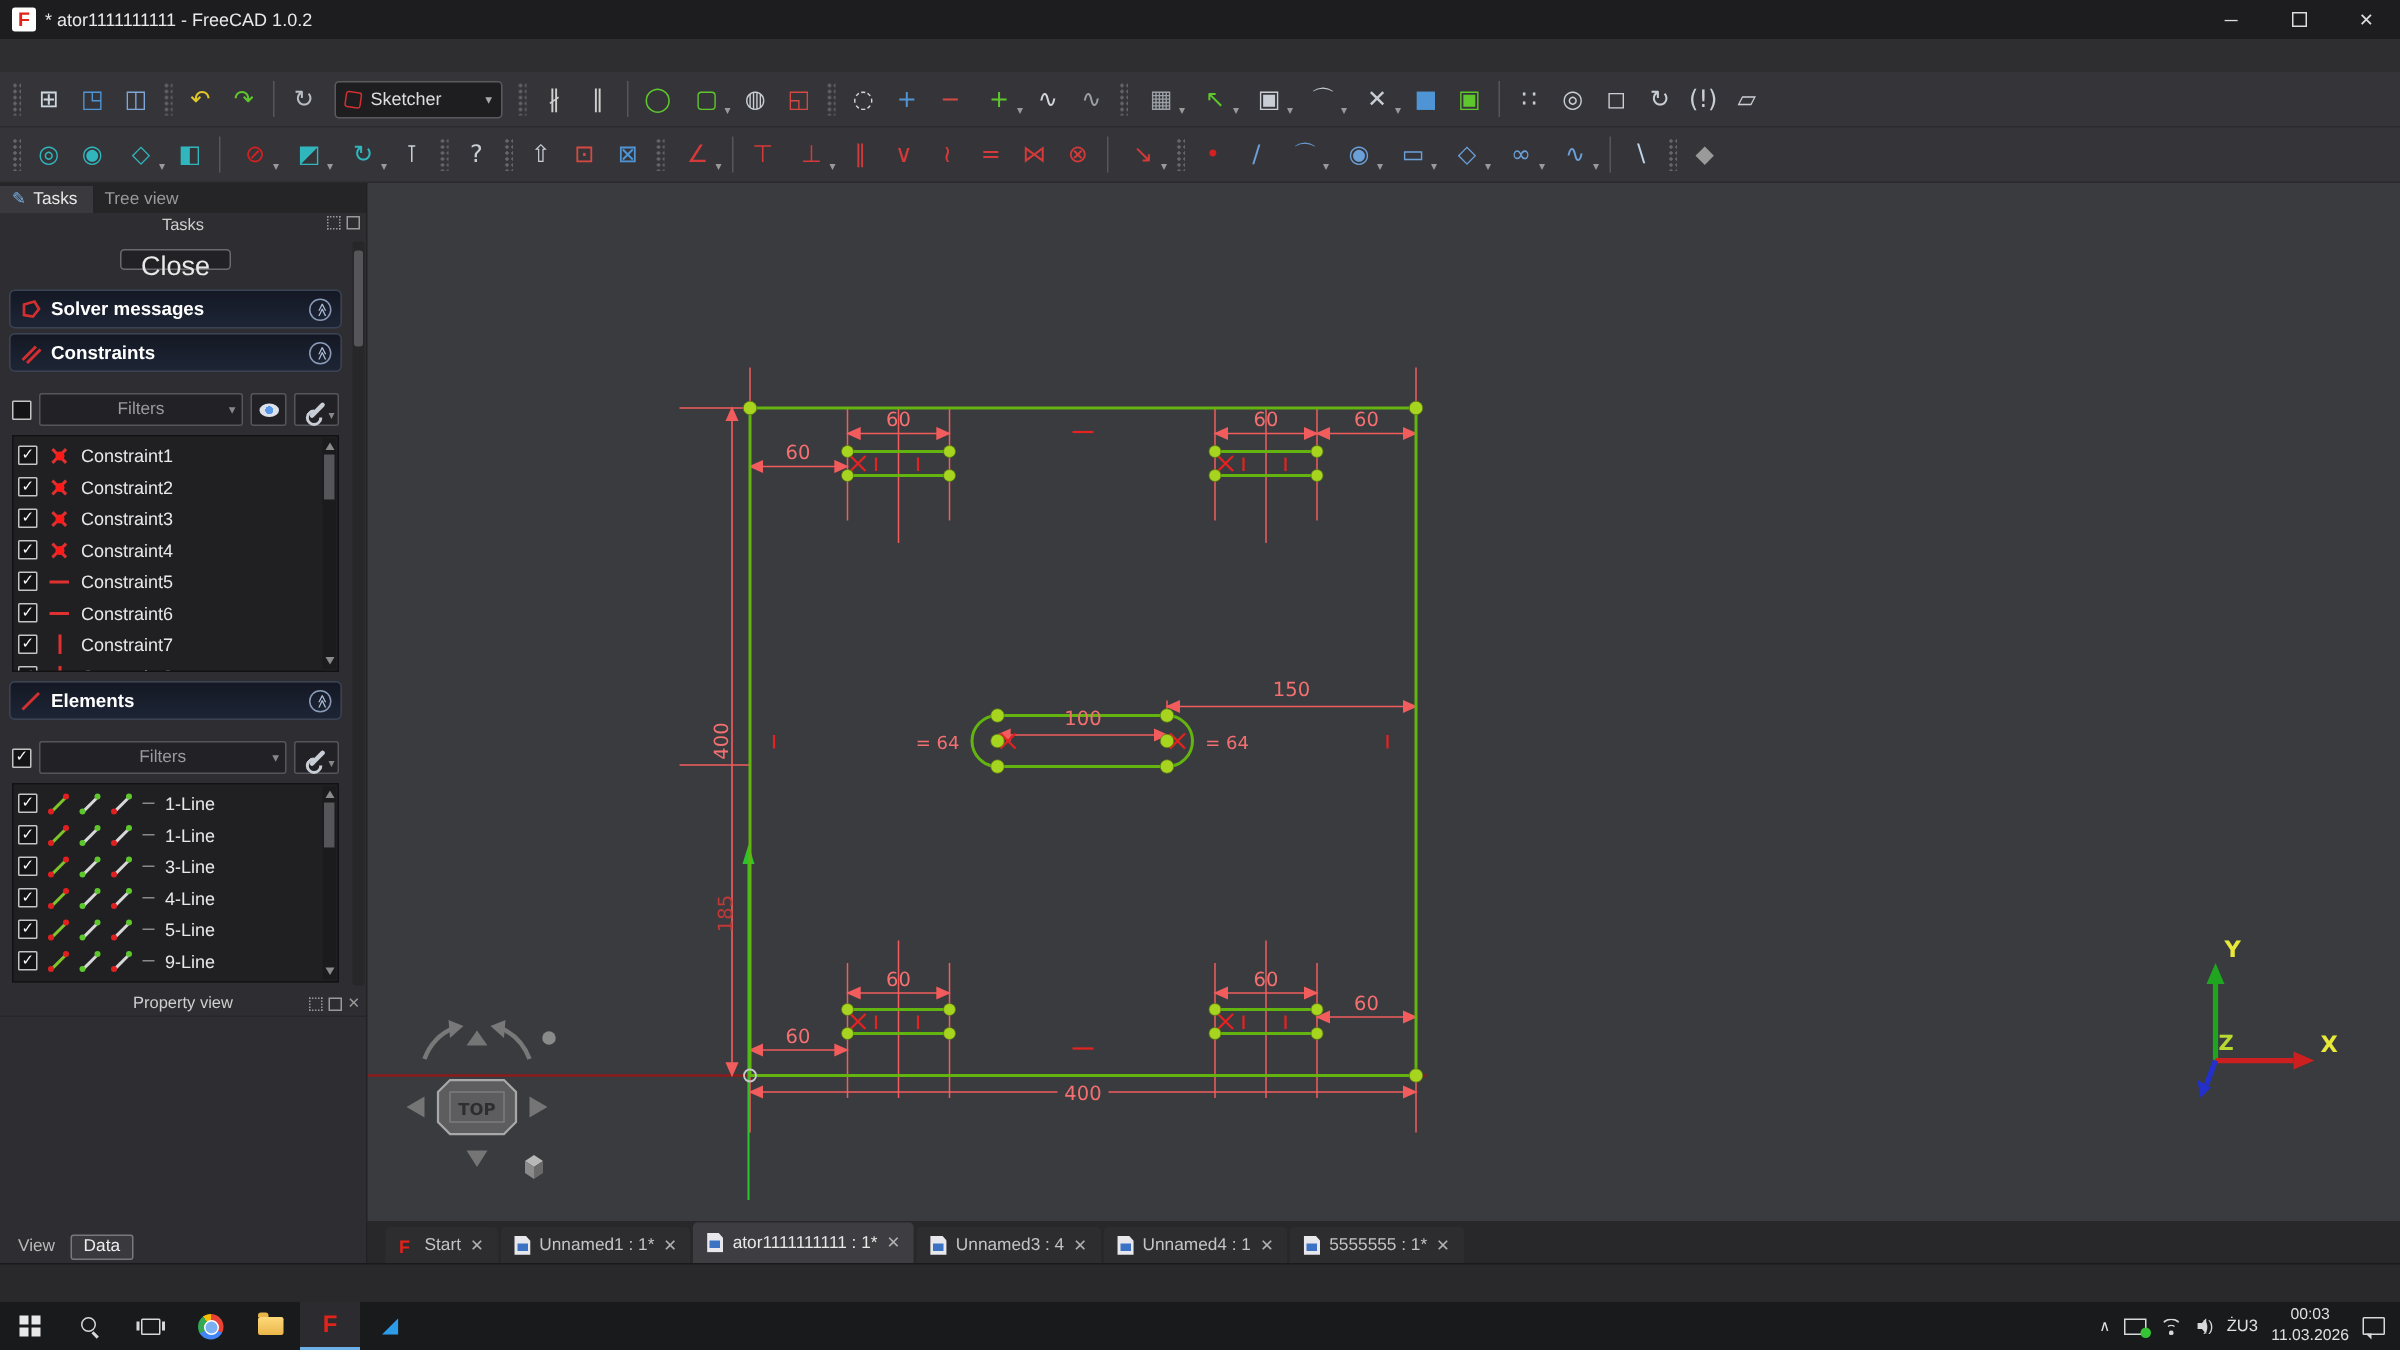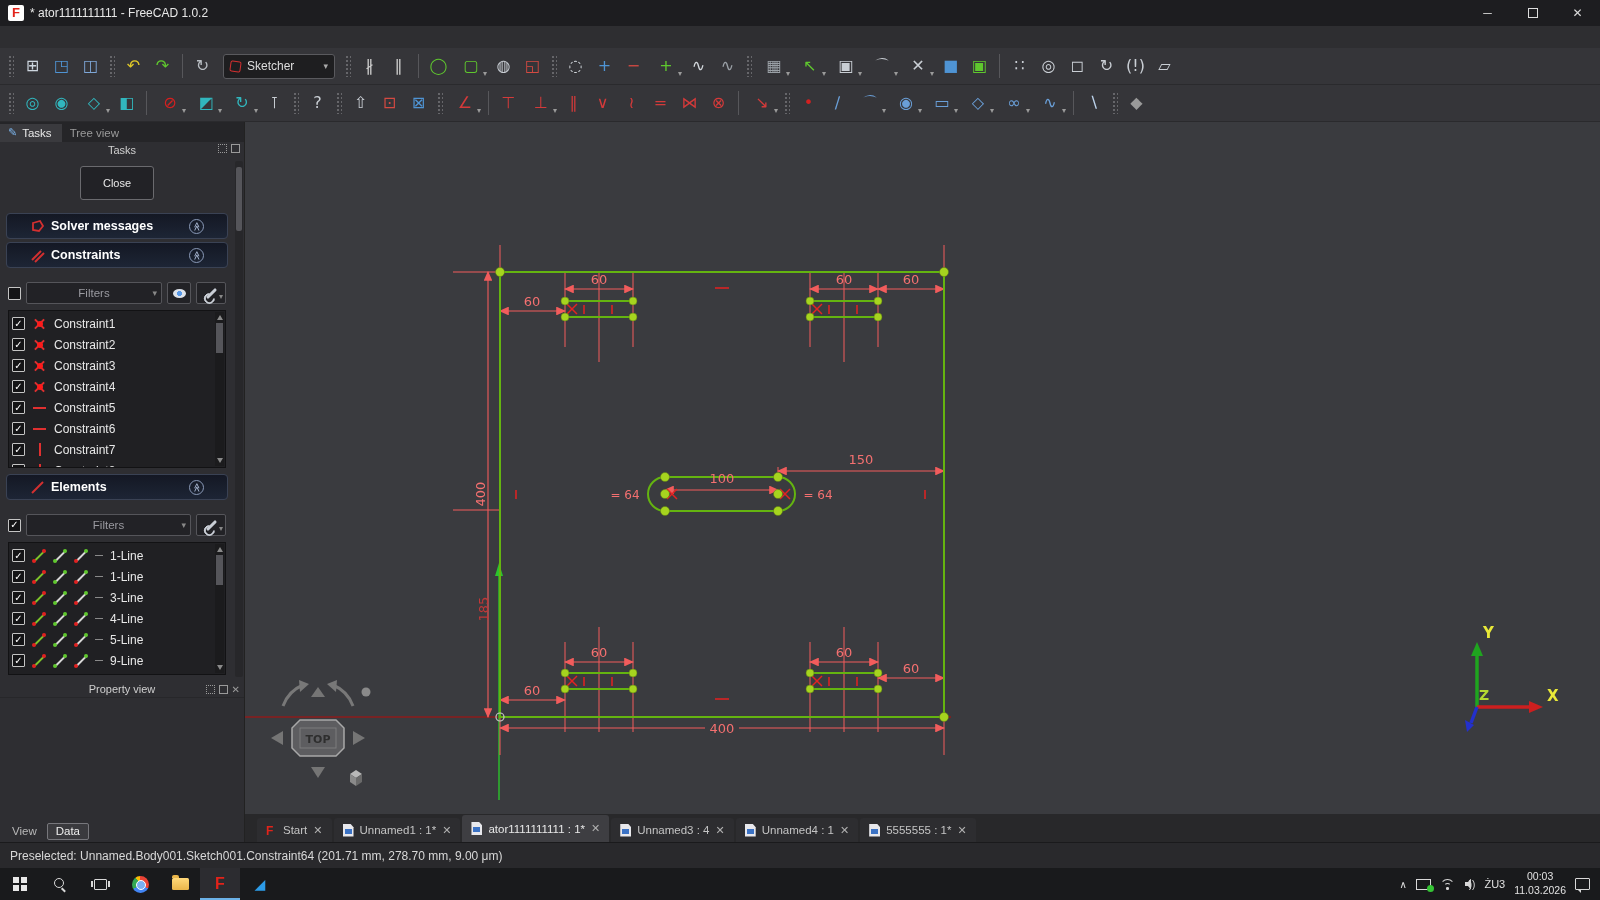--- a/index.html
+++ b/index.html
@@ -47,25 +47,25 @@
   .ptab .pencil { color:#7bb2e8; font-size:11px; font-family:"DejaVu Sans",sans-serif; }
   .dock-title { height:15px; display:flex; align-items:center; font-size:11px; color:#cfcfcf; position:relative; justify-content:center; background:#2e2e32; }
   .dock-btns { position:absolute; right:4px; top:2px; display:flex; gap:4px; }
   .dock-sq { width:9px; height:9px; border:1px solid #9a9a9a; }
   .dock-sq.f { border-style:dotted; }
 
   .task-scroll { flex:none; position:relative; padding-right:10px; }
   .panel-vscroll { position:absolute; right:1px; top:4px; bottom:4px; width:8px; background:#27272a; border-radius:2px; }
   .panel-vscroll .thumb { position:absolute; top:6px; left:1px; width:6px; height:64px; background:#55555a; border-radius:2px; }
 
-  .close-btn { display:block; margin:9px auto 13px auto; width:74px; height:34px; background:#222226; color:#e8e8e8;
-    border:1px solid #6a6a6e; border-radius:3px; font-size:11px; font-family:inherit; }
+  .close-btn { display:block; margin:9px auto 13px auto; width:74px; height:14px; background:#222226; color:#e8e8e8;
+    border:1px solid #6a6a6e; border-radius:3px; font-size:18px; font-family:inherit; }
 
   .section-header { height:26px; margin:3px 6px; background:linear-gradient(180deg,#141824,#1d2535);
-    border:1px solid #3a4254; border-radius:4px; display:flex; align-items:center; padding:0 23px; gap:6px; }
+    border:1px solid #3a4254; border-radius:4px; display:flex; align-items:center; padding:0 6px; gap:6px; }
   .section-header .s-title { font-weight:bold; font-size:12.5px; color:#fff; }
   .chev-circle { margin-left:auto; width:15px; height:15px; border:1.5px solid #8a9ab8; border-radius:50%;
     color:#aebdd8; display:flex; align-items:center; justify-content:center; }
   .chev-circle i { font-style:normal; display:block; transform:rotate(90deg); font-size:9px; line-height:1; font-family:"DejaVu Sans",sans-serif; }
 
   .filters-row { display:flex; align-items:center; margin:12px 8px 4px 8px; gap:5px; height:26px; }
   .cbx { width:13px; height:13px; border:1.5px solid #c4c4c4; background:#141416; border-radius:1px; flex:none;
     display:flex; align-items:center; justify-content:center; }
   .cbx .ck { color:#fff; font-size:10px; line-height:1; font-family:"DejaVu Sans",sans-serif; display:none; }
   .cbx.checked .ck { display:block; }
@@ -990,21 +990,20 @@
           <div class="mdi-tab ic-doc">
             <span class="tab-ic"></span>
             <span class="tab-lbl">5555555 : 1*</span>
             <span class="tab-x">✕</span>
           </div>
         </div>
     </div>
   </div>
 
   <div class="statusbar">
-    <span class="status-msg">Preselected: Unnamed.Body001.Sketch001.Constraint64 (201.71 mm, 278.70 mm, 9.00 μm)</span>
   </div>
 
   <div class="taskbar">
     <span class="tb-app">
       <span class="win-logo">
           <i></i>
           <i></i>
           <i></i>
           <i></i>
         </span>

